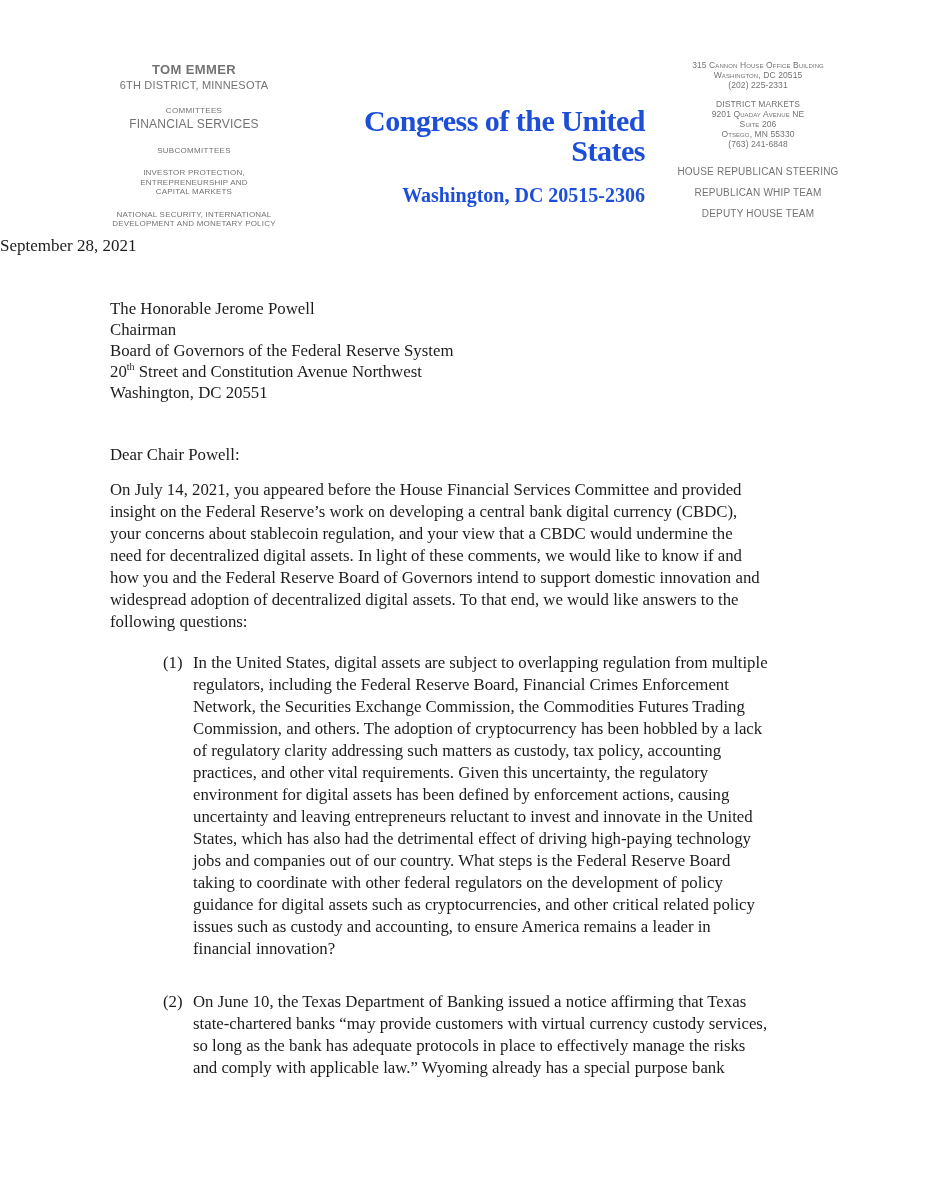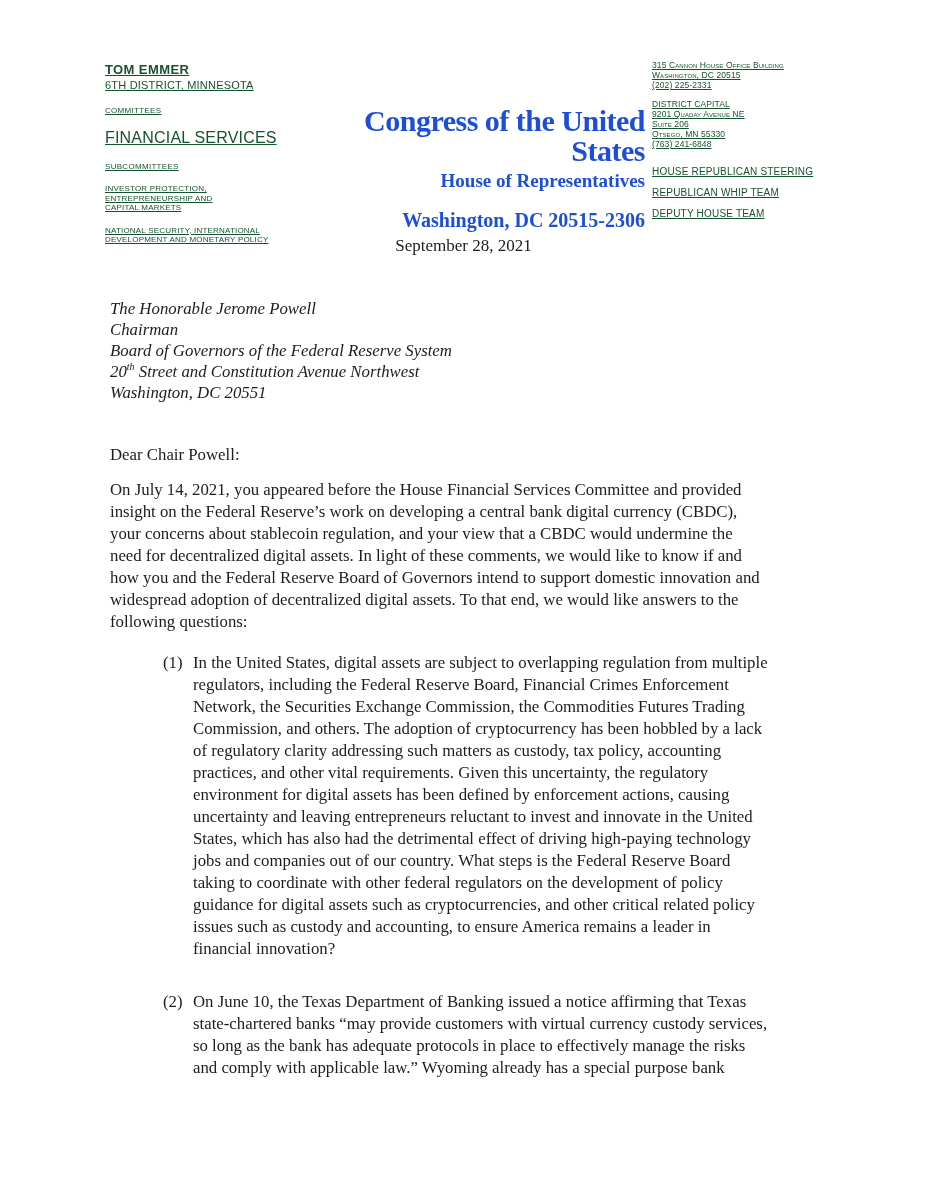--- a/index.html
+++ b/index.html
@@ -10,28 +10,28 @@
     margin: 0 auto;
     background: #ffffff;
     font-family: "Liberation Serif", serif;
     color: #1c1c1c;
     overflow: hidden;
   }
 
   
   .lh-sans {
     font-family: "Liberation Sans", sans-serif;
-    color: #14532d;
-    text-decoration: underline;
+    color: #737373;
+    text-align: center;
   }
   .lh-left { position: absolute; left: 105px; top: 62px; width: 178px; }
   .lh-name { font-size: 13px; font-weight: 700; letter-spacing: 0.4px; }
   .lh-district { font-size: 11px; margin-top: 2px; letter-spacing: 0.2px; }
   .lh-label { font-size: 8px; margin-top: 15px; letter-spacing: 0.3px; }
-  .lh-committee { font-size: 16px; margin-top: 14px; letter-spacing: 0.2px; }
+  .lh-committee { font-size: 12px; margin-top: 2px; letter-spacing: 0.2px; }
   .lh-sub { font-size: 8px; margin-top: 13px; line-height: 9.5px; white-space: pre-line; letter-spacing: 0.2px; }
 
   .masthead {
     position: absolute; left: 295px; top: 106px; width: 350px;
     text-align: right;
     font-family: "Liberation Serif", serif;
     font-weight: 700;
     color: #1d4ed8;
   }
   .m1 { font-size: 30px; line-height: 30px; letter-spacing: -0.5px; }
@@ -41,25 +41,25 @@
   .lh-right { position: absolute; left: 652px; top: 60px; width: 212px; }
   .lh-line { font-size: 8.5px; line-height: 10px; letter-spacing: 0.1px; }
   .sc { font-variant: small-caps; }
   .lh-group-gap { margin-top: 9px; }
   .lh-membership { font-size: 10px; line-height: 10px; margin-top: 11px; letter-spacing: 0.2px; }
   .lh-membership.first { margin-top: 18px; }
 
   
   .date-line {
     position: absolute; top: 236px; left: 0; width: 927px;
-    text-align: center; font-size: 17px;
+    font-size: 17px;
   }
   .recipient {
     position: absolute; left: 110px; top: 298px;
-    font-size: 16.8px; line-height: 21px; font-style: italic;
+    font-size: 16.8px; line-height: 21px;
   }
   .recipient sup { font-size: 10px; vertical-align: super; line-height: 0; }
   .salutation {
     position: absolute; left: 110px; top: 445px;
     font-size: 16.8px;
   }
   .intro {
     position: absolute; left: 110px; top: 479px; width: 740px;
     font-size: 16.8px; line-height: 22px;
     white-space: pre-line;
@@ -86,29 +86,28 @@
     <div class="lh-label">SUBCOMMITTEES</div>
     <div class="lh-sub">INVESTOR PROTECTION,
 ENTREPRENEURSHIP AND
 CAPITAL MARKETS</div>
     <div class="lh-sub">NATIONAL SECURITY, INTERNATIONAL
 DEVELOPMENT AND MONETARY POLICY</div>
   </div>
 
   <div class="masthead">
     <div class="m1">Congress of the United States</div>
-    <div class="m2">House of Representatives</div>
     <div class="m3">Washington, DC 20515-2306</div>
   </div>
 
   <div class="lh-sans lh-right">
     <div class="lh-line sc">315 Cannon House Office Building</div>
     <div class="lh-line sc">Washington, DC 20515</div>
     <div class="lh-line">(202) 225-2331</div>
-    <div class="lh-line lh-group-gap">DISTRICT CAPITAL</div>
+    <div class="lh-line lh-group-gap">DISTRICT MARKETS</div>
     <div class="lh-line sc">9201 Quaday Avenue NE</div>
     <div class="lh-line sc">Suite 206</div>
     <div class="lh-line sc">Otsego, MN 55330</div>
     <div class="lh-line">(763) 241-6848</div>
     <div class="lh-membership first">HOUSE REPUBLICAN STEERING</div>
     <div class="lh-membership">REPUBLICAN WHIP TEAM</div>
     <div class="lh-membership">DEPUTY HOUSE TEAM</div>
   </div>
 
   <div class="date-line">September 28, 2021</div>

